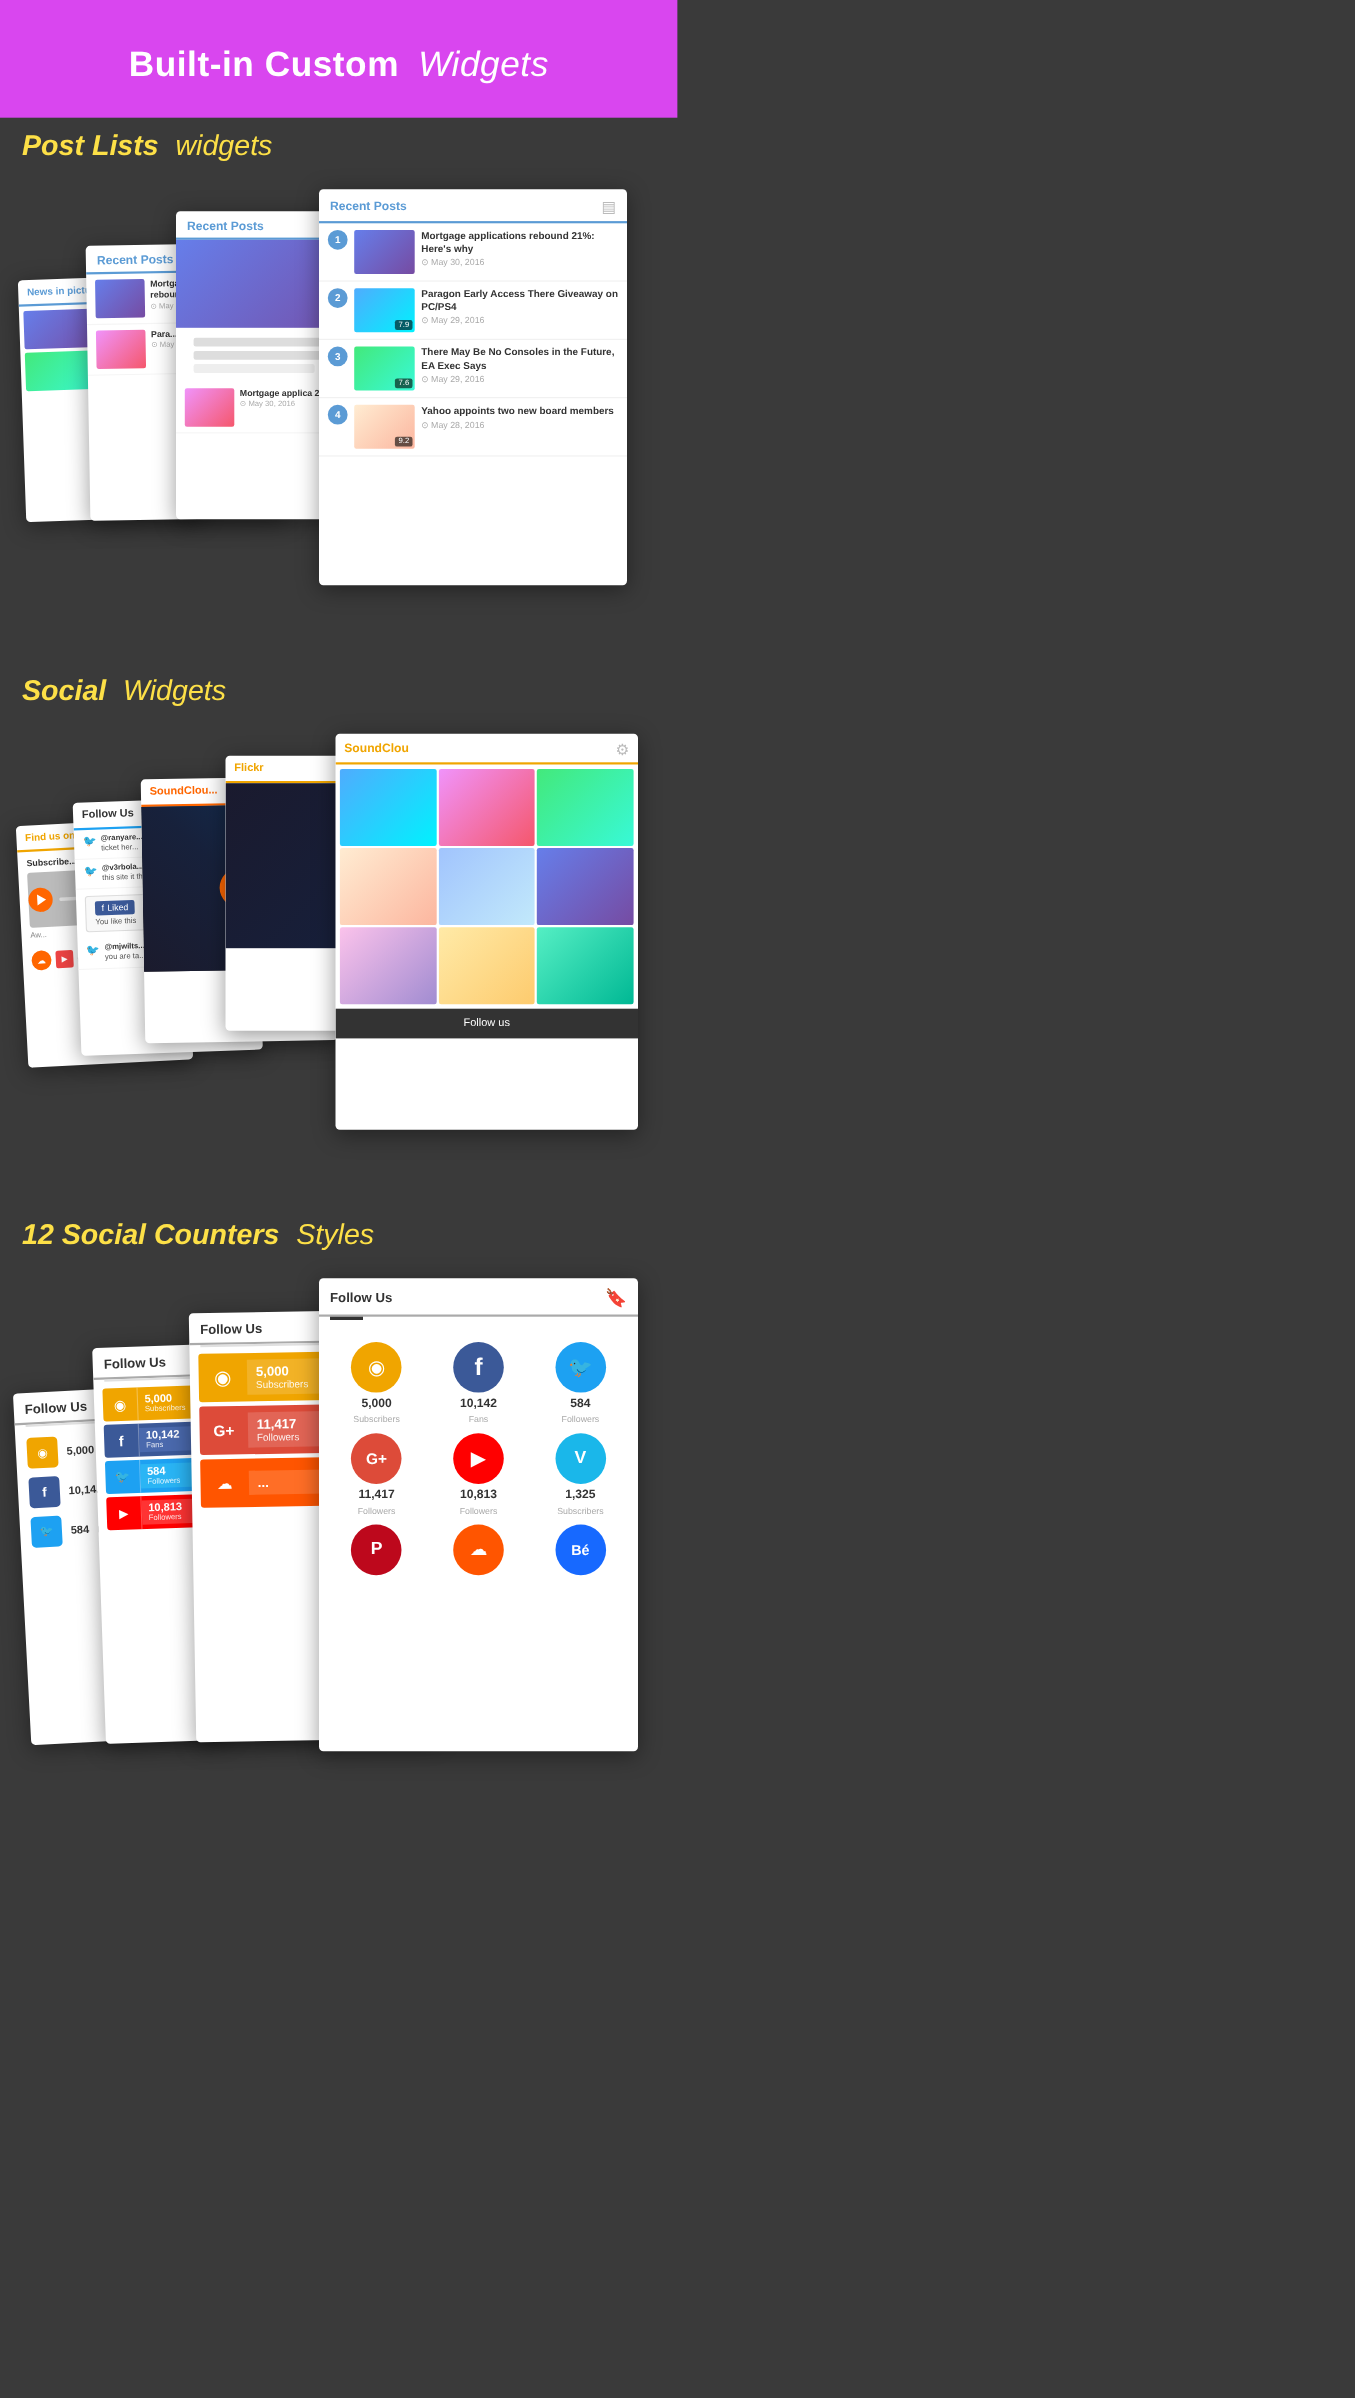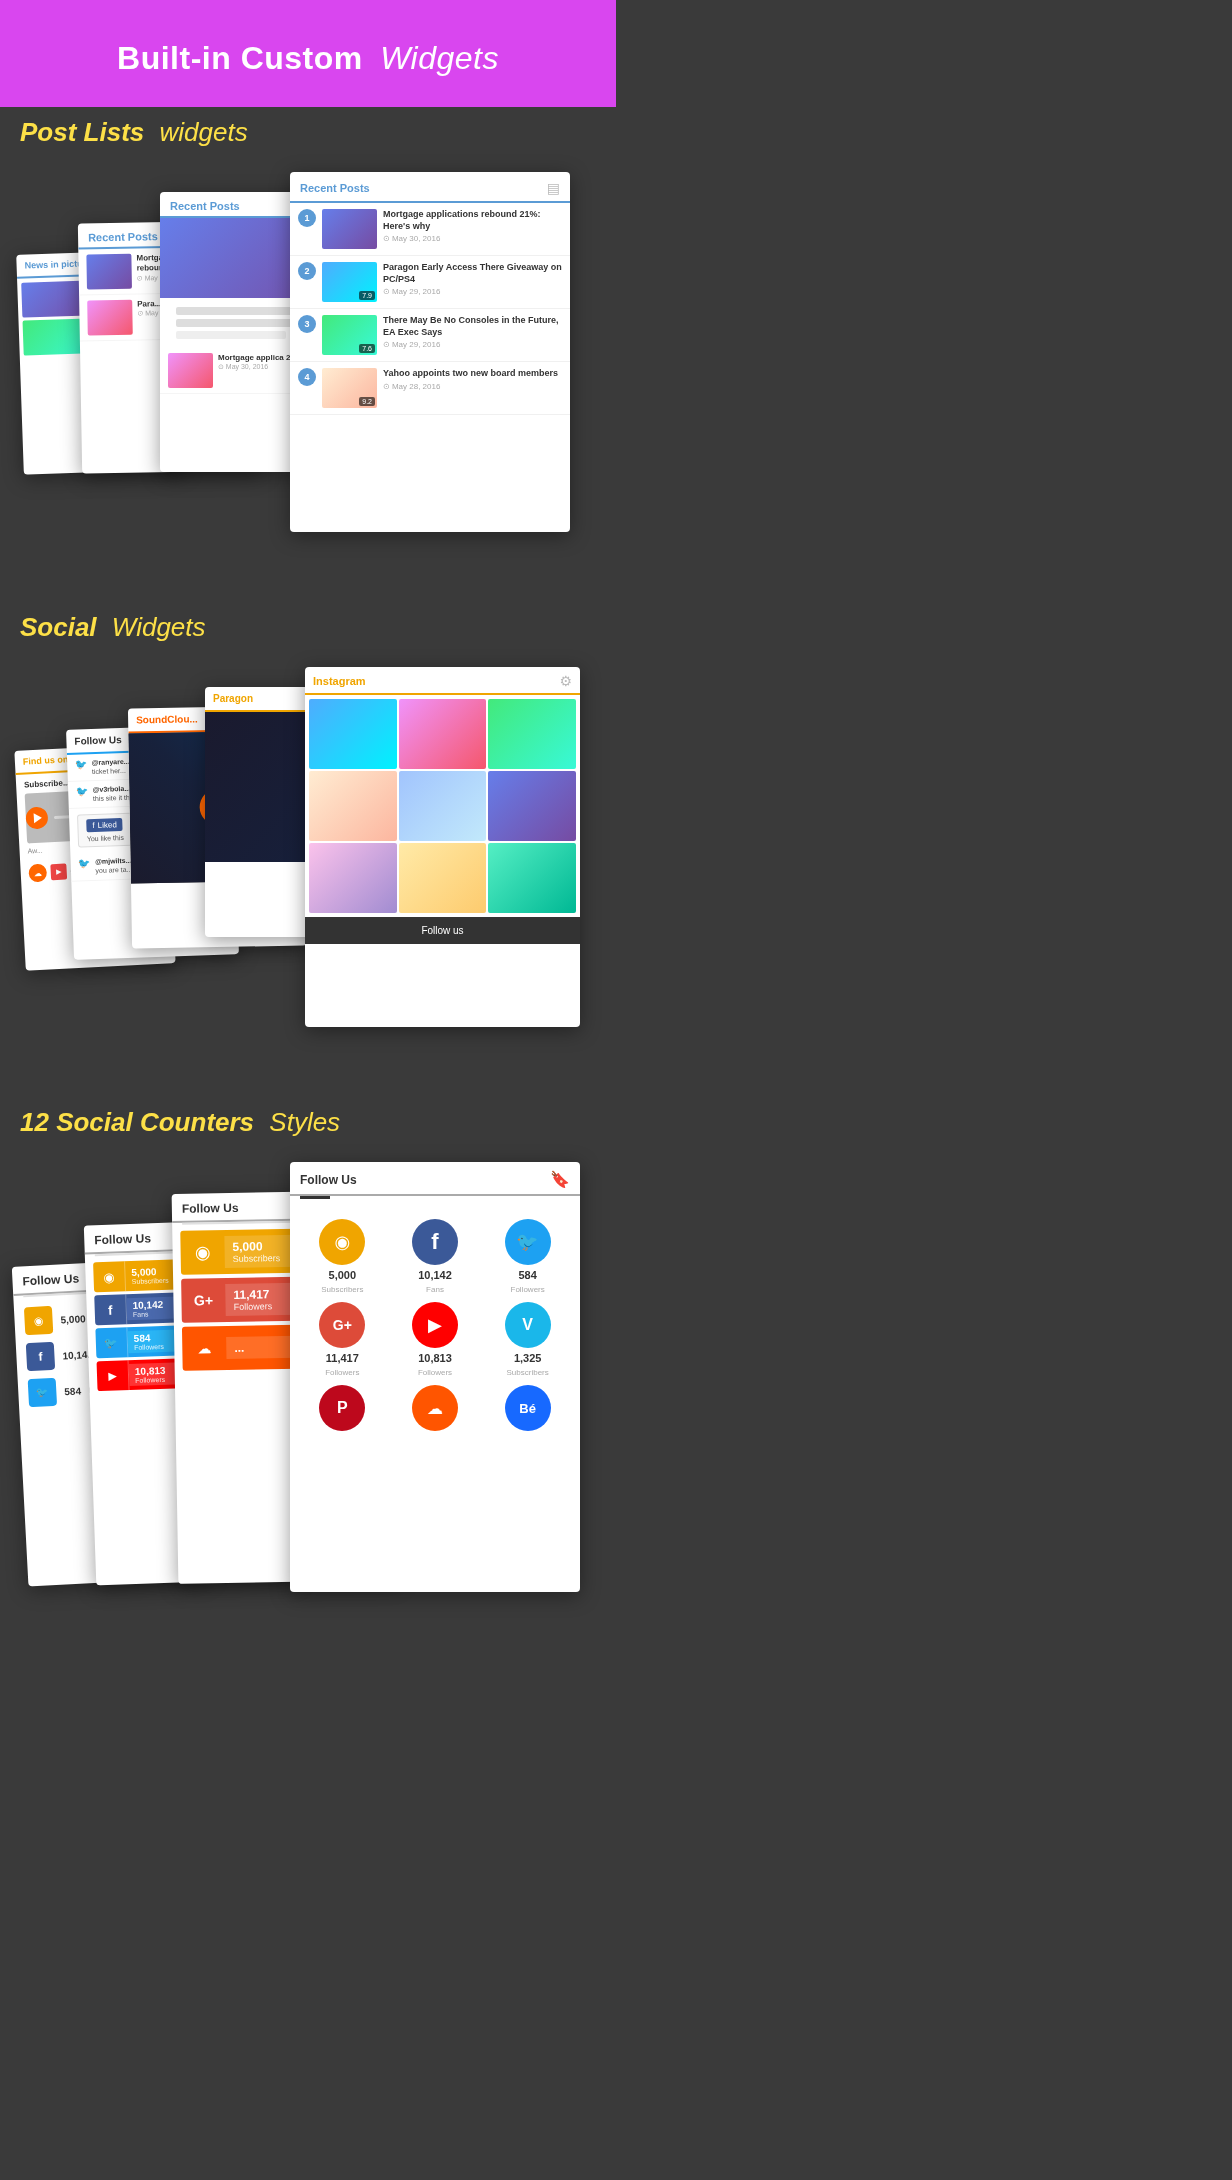--- a/index.html
+++ b/index.html
@@ -678,28 +678,28 @@
         <div style="position:absolute; inset:0; background: linear-gradient(45deg, #1a1a2e, #16213e, #0f3460); opacity:0.9;"></div>
         <div class="play-btn">
           <div class="play-triangle"></div>
         </div>
         <div style="position:absolute; bottom:6px; right:8px; font-size:8px; color:#aaa;">Ma...</div>
       </div>
     </div>
 
     <div class="card card-social-4">
       <div class="flickr-header">
-        <div class="flickr-title">Paragon</div>
+        <div class="flickr-title">Flickr</div>
       </div>
       <div style="background: linear-gradient(135deg, #1a1a2e, #16213e); height:150px;"></div>
     </div>
 
     <div class="card card-social-5">
       <div class="insta-header">
-        <div class="insta-title">Instagram</div>
+        <div class="insta-title">SoundClou</div>
         <span style="color:#bbb; font-size:14px;">⚙</span>
       </div>
       <div class="insta-grid">
         <div class="insta-cell insta-c1"></div>
         <div class="insta-cell insta-c2"></div>
         <div class="insta-cell insta-c3"></div>
         <div class="insta-cell insta-c4"></div>
         <div class="insta-cell insta-c5"></div>
         <div class="insta-cell insta-c6"></div>
         <div class="insta-cell insta-c7"></div>

